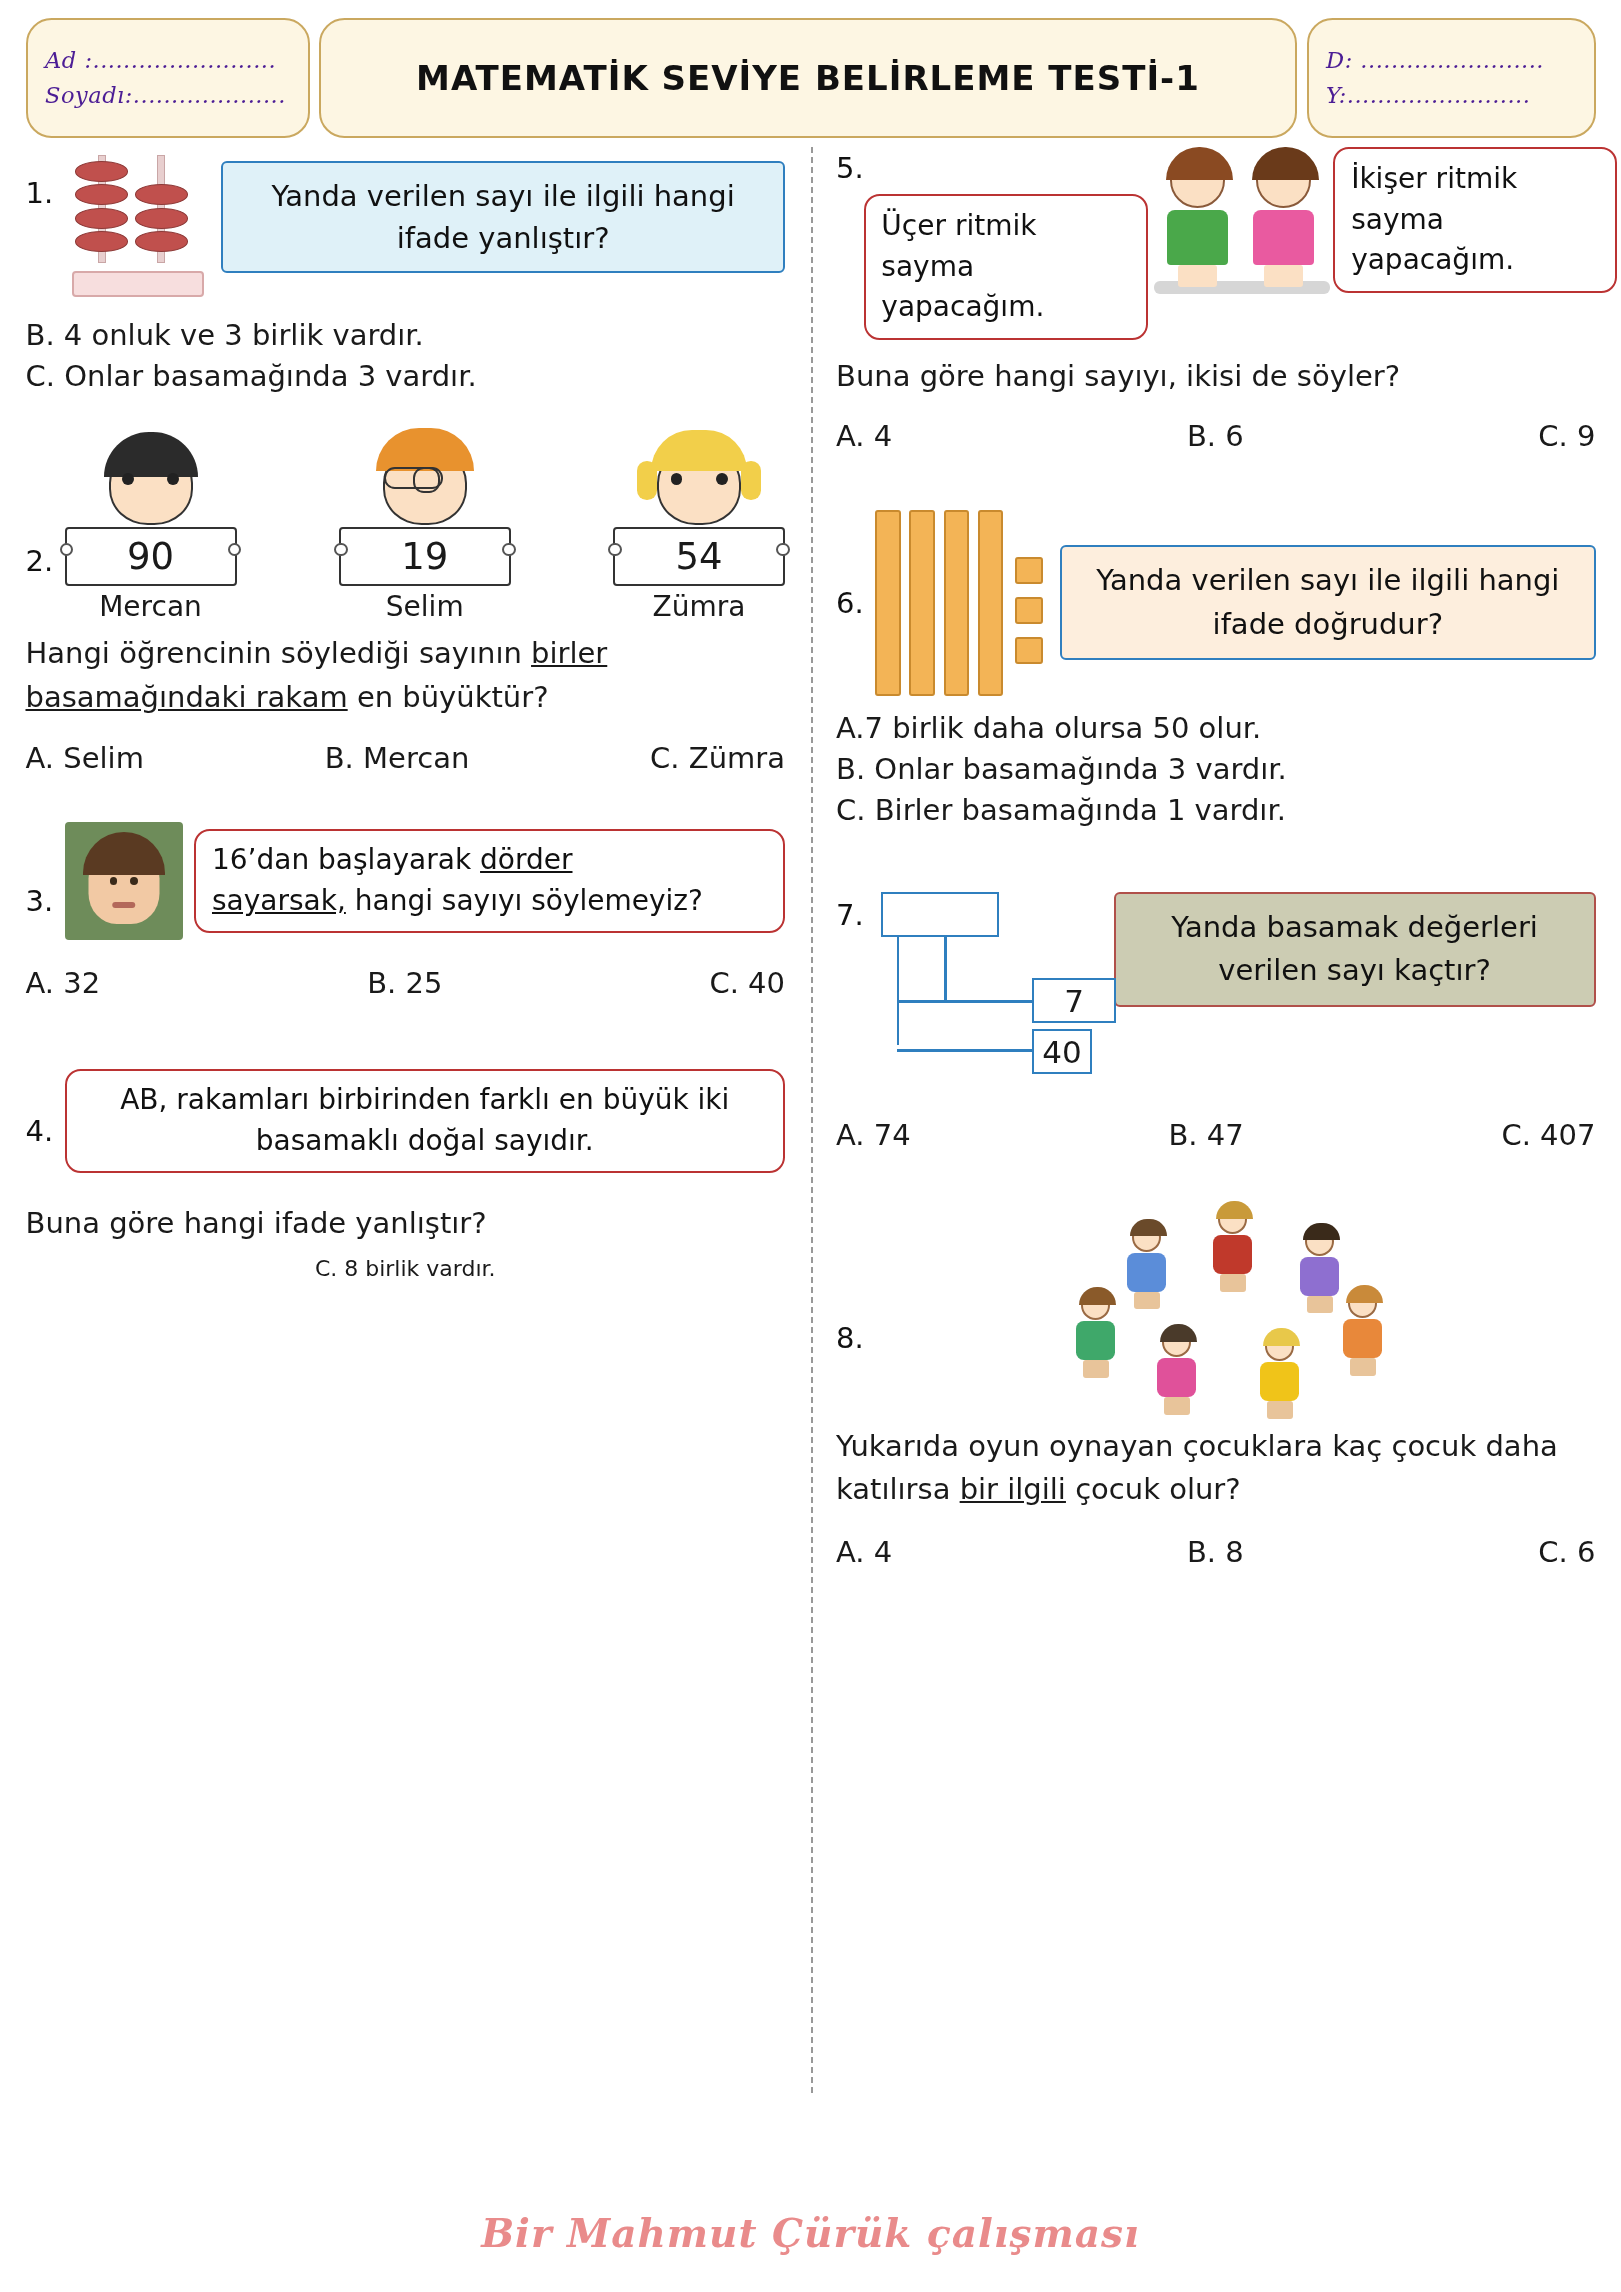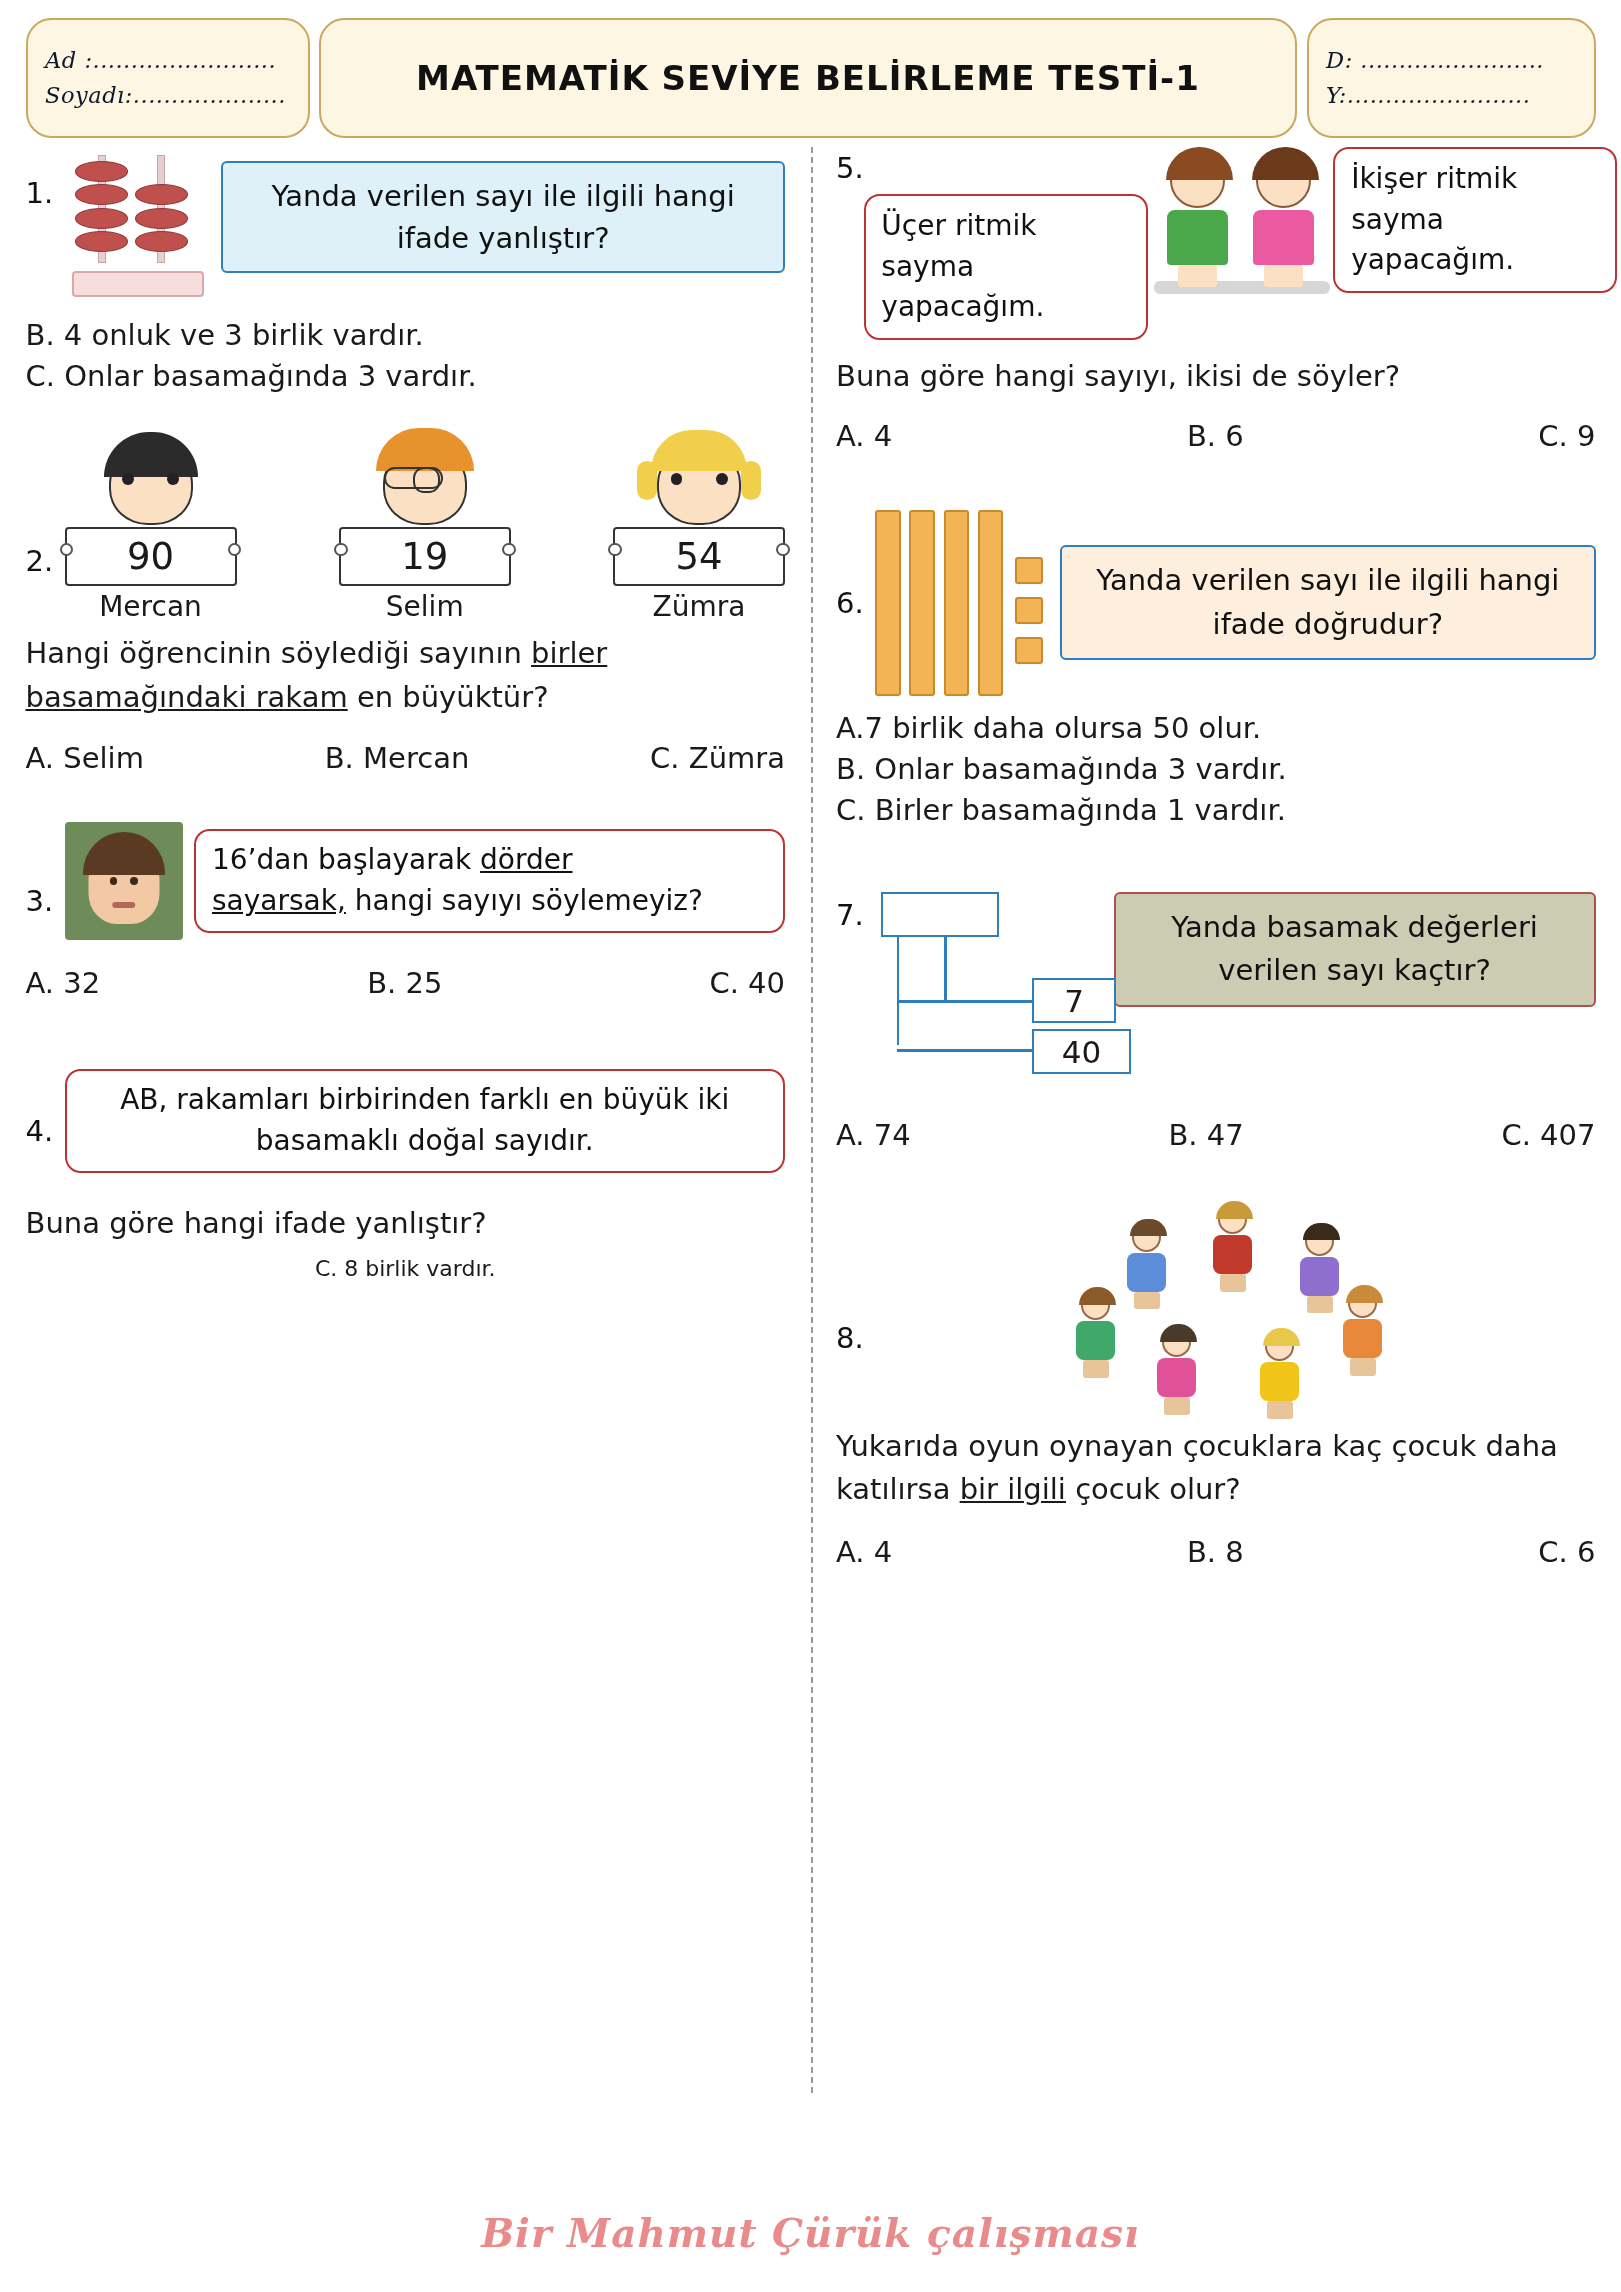--- a/index.html
+++ b/index.html
@@ -23,21 +23,21 @@
     display:flex; flex-direction:column; justify-content:center;
     padding:5.9px 17.6px;
   }
   .hdr-left { width:284px; }
   .hdr-right { width:289px; }
   .hdr-mid {
     flex:1;
     display:flex; align-items:center; justify-content:center;
     text-align:center;
   }
-  .hdr-line { font-family:"DejaVu Serif", serif; font-style:italic; font-size:22.5px; color:#0f172a; letter-spacing:0.5px; padding:4.9px 0; }
+  .hdr-line { font-family:"DejaVu Serif", serif; font-style:italic; font-size:22.5px; color:#4c1d95; letter-spacing:0.5px; padding:4.9px 0; }
   .hdr-title { font-size:34px; font-weight:700; letter-spacing:1px; color:#111; }
 
   
   .columns { display:flex; margin-top:9.8px; height:1960px; }
   .col { width:50%; position:relative; }
   .col-left { padding-right:25.5px; }
   .col-right { padding-left:25.5px; }
   .divider {
     position:absolute; left:811px; top:147px; height:1946px;
     border-left:2.9px dashed #999;
@@ -125,21 +125,21 @@
   .rods { display:flex; gap:8.8px; }
   .rod { width:25.5px; height:186px; background:#f3b456; border:2px solid #c98a2e; border-radius:2.9px; }
   .units { display:flex; flex-direction:column; gap:12.7px; padding-top:47px; }
   .unit { width:27.4px; height:27.4px; background:#f3b456; border:2px solid #c98a2e; border-radius:2.9px; }
 
   
   .diag { width:225px; height:196px; position:relative; }
   .dbox { position:absolute; border:2px solid #2f7fbf; background:#fff; }
   .dbox.top { left:5.9px; top:0; width:118px; height:45px; }
   .dbox.v1 { left:157px; top:86px; width:84px; height:45px; display:flex; align-items:center; justify-content:center; font-size:31px; }
-  .dbox.v2 { left:157px; top:137px; width:99px; height:45px; display:flex; align-items:center; justify-content:center; font-size:31px; }
+  .dbox.v2 { left:157px; top:137px; width:60px; height:45px; display:flex; align-items:center; justify-content:center; font-size:31px; }
   .dline { position:absolute; background:#2f7fbf; }
 
   
   .circlekids { width:412px; height:206px; position:relative; margin:0 auto; }
   .ck { position:absolute; width:55px; }
   .ck-h { width:29px; height:29px; border-radius:50%; background:#fbe0c4; border:2px solid #9a6a44; margin:0 auto; position:relative; }
   .ck-hair { position:absolute; top:-5.9px; left:-3.9px; width:37px; height:17.6px; border-radius:18.6px 18.6px 0 0; }
   .ck-b { width:39px; height:39px; margin:1px auto 0; border-radius:7.8px; }
   .ck-l { width:25.5px; height:17.6px; margin:0 auto; background:#e8c49a; border-radius:2.9px; }
 

